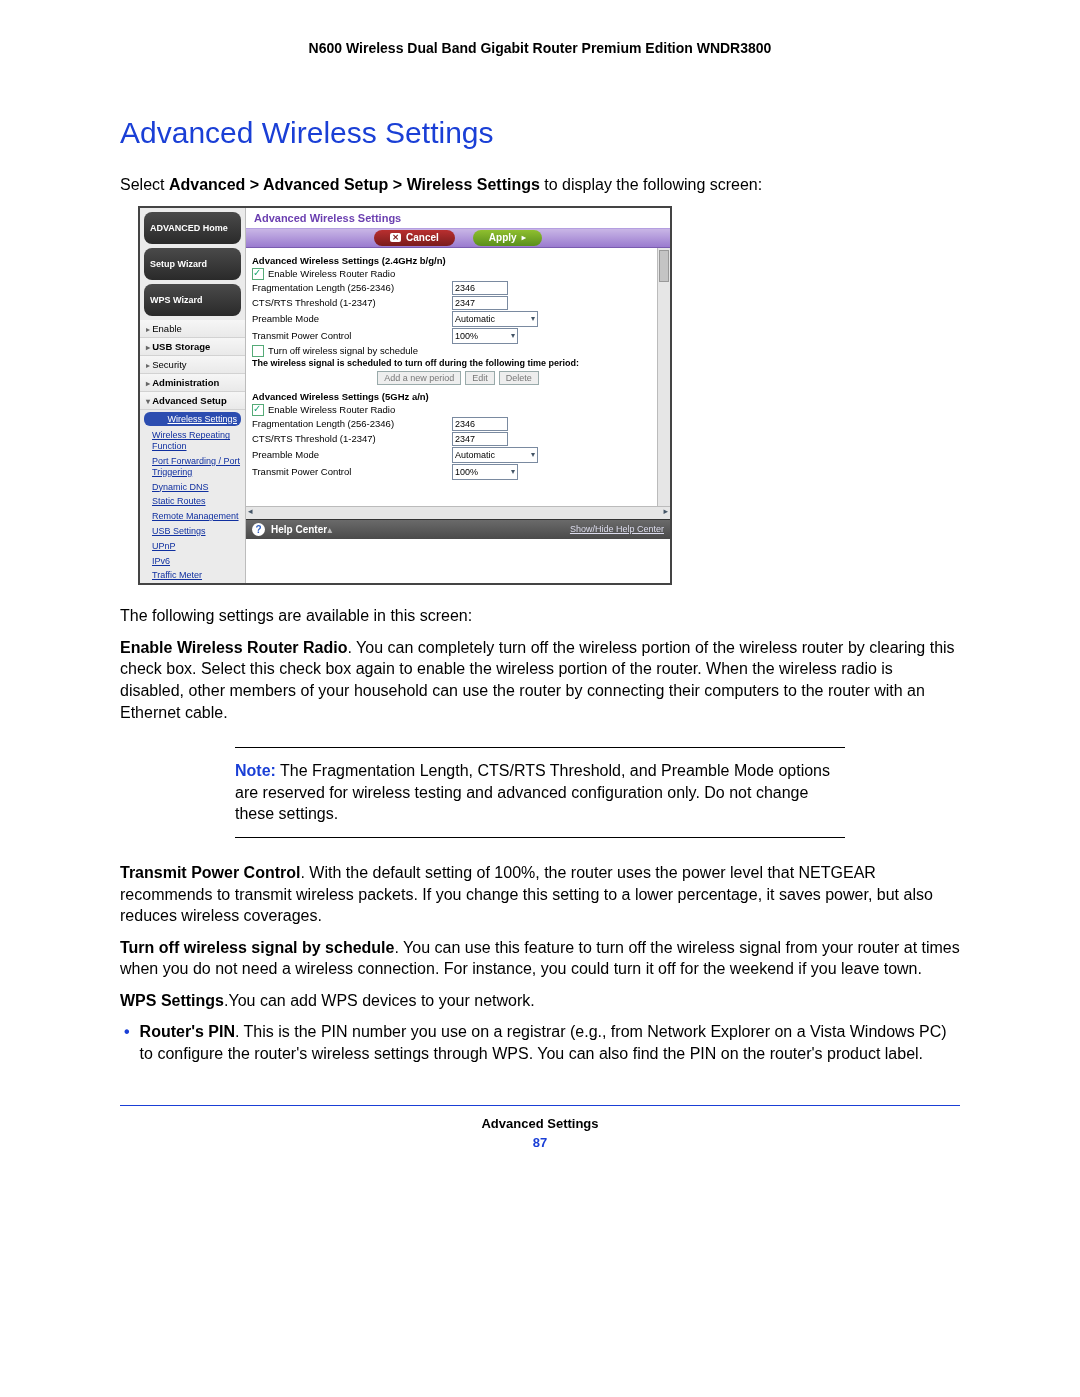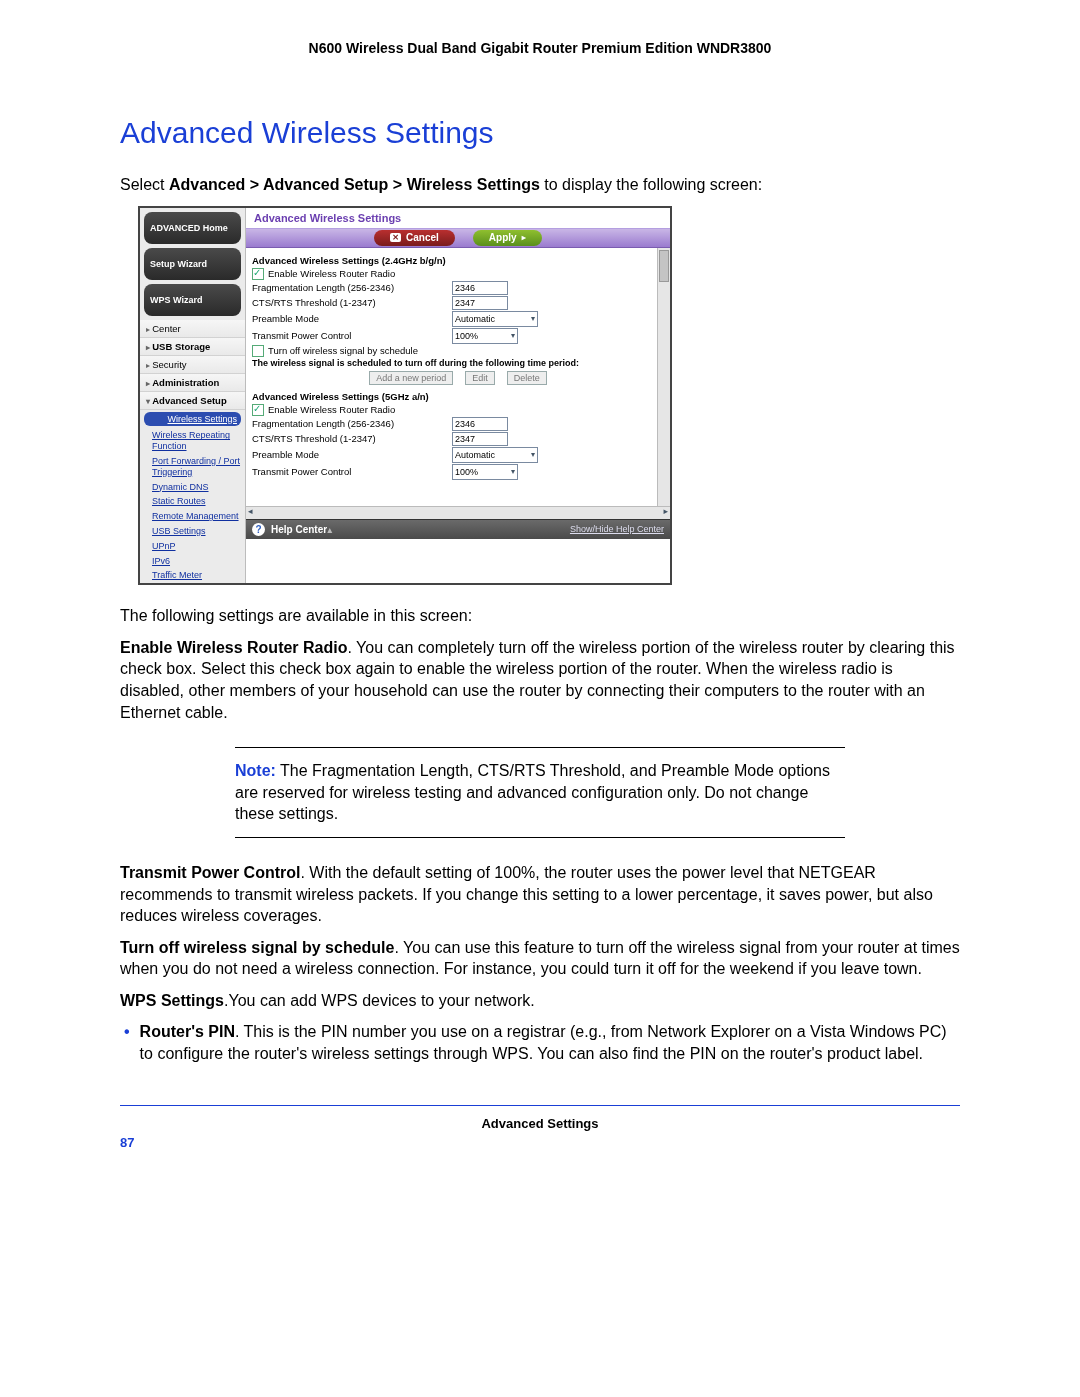--- a/index.html
+++ b/index.html
@@ -40,21 +40,21 @@
     border-bottom: 1px solid #000;
     padding: 12px 0;
     font-size: 16px;
     line-height: 1.35;
   }
   .note-box .note-label { color: #1A3FD6; font-weight: bold; }
   .bullet-row { display: flex; font-size: 16px; line-height: 1.35; margin: 6px 0; }
   .bullet-row .dot { color: #1A3FD6; font-weight: bold; margin: 0 10px 0 4px; }
   .footer-rule { border: none; border-top: 1px solid #1A3FD6; margin: 40px 0 10px 0; }
   .footer-label { text-align: center; font-weight: bold; font-size: 13px; }
-  .footer-page  { color: #1A3FD6; font-weight: bold; font-size: 13px; margin-top: 4px; }
+  .footer-page  { text-align: center; color: #1A3FD6; font-weight: bold; font-size: 13px; margin-top: 4px; }
 
   
   .ui-frame {
     width: 530px;
     border: 2px solid #444;
     margin: 8px 0 20px 18px;
     font-family: Tahoma, Arial, sans-serif;
     font-size: 10px;
     color: #000;
     background: #fff;
@@ -185,21 +185,21 @@
   .group-title { font-weight: bold; font-size: 9.5px; margin: 3px 0 2px 0; }
   .row { display: flex; align-items: center; font-size: 9.5px; margin: 1px 0; }
   .row .lbl { width: 200px; }
   .row input[type=text] { font-size: 9px; width: 50px; height: 12px; border: 1px solid #7a8aa0; padding: 0 2px; }
   .row .sel { font-size: 9px; border: 1px solid #7a8aa0; background:#fff; padding: 0 2px; height: 14px; display:inline-flex; align-items:center; min-width: 60px; }
   .row .sel::after { content: "▾"; color:#456; margin-left: auto; font-size:8px; }
   .ck { display:inline-block; width:10px; height:10px; border:1px solid #5a7; margin-right:4px; vertical-align:middle; position:relative; }
   .ck.checked::after { content:"✓"; color:#2a7; position:absolute; top:-2px; left:0; font-size:10px; }
   .sched-hdr { display:flex; font-weight:bold; border:1px solid #bbb; background:#eee; font-size:9px; margin-top:3px; }
   .sched-hdr div { padding:2px 4px; border-right:1px solid #bbb; }
-  .sched-btns { display:flex; justify-content:center; gap:12px; margin:3px 0 6px 0; }
+  .sched-btns { display:flex; justify-content:center; gap:4px; margin:3px 0 6px 0; }
   .mini-btn { font-size:9px; border:1px solid #9aa; background:#eee; color:#777; padding:1px 6px; }
 
   .ui-hscroll {
     background: #e6e6e6; border-top: 1px solid #bbb; height: 12px; position: relative;
   }
   .ui-hscroll::before { content:"◂"; position:absolute; left:2px; top:-1px; font-size:9px; color:#456; }
   .ui-hscroll::after  { content:"▸"; position:absolute; right:2px; top:-1px; font-size:9px; color:#456; }
 
   .ui-helpbar {
     background: linear-gradient(#6a6a6a,#4a4a4a);
@@ -230,21 +230,21 @@
   <p class="body">
     <span>Select </span><b>Advanced &gt; Advanced Setup &gt; Wireless Settings</b><span> to display the following screen:</span>
   </p>
 
   <div class="ui-frame">
     <div class="ui-body">
       <div class="ui-sidebar">
         <div class="side-pill">ADVANCED Home</div>
         <div class="side-pill">Setup Wizard</div>
         <div class="side-pill">WPS Wizard</div>
-        <div class="side-item">Center</div>
+        <div class="side-item">Enable</div>
         <div class="side-item bold">USB Storage</div>
         <div class="side-item">Security</div>
         <div class="side-item bold">Administration</div>
         <div class="side-item open bold">Advanced Setup</div>
         <div class="side-sub active">Wireless Settings</div>
         <div class="side-sub">Wireless Repeating Function</div>
         <div class="side-sub">Port Forwarding / Port Triggering</div>
         <div class="side-sub">Dynamic DNS</div>
         <div class="side-sub">Static Routes</div>
         <div class="side-sub">Remote Management</div>

